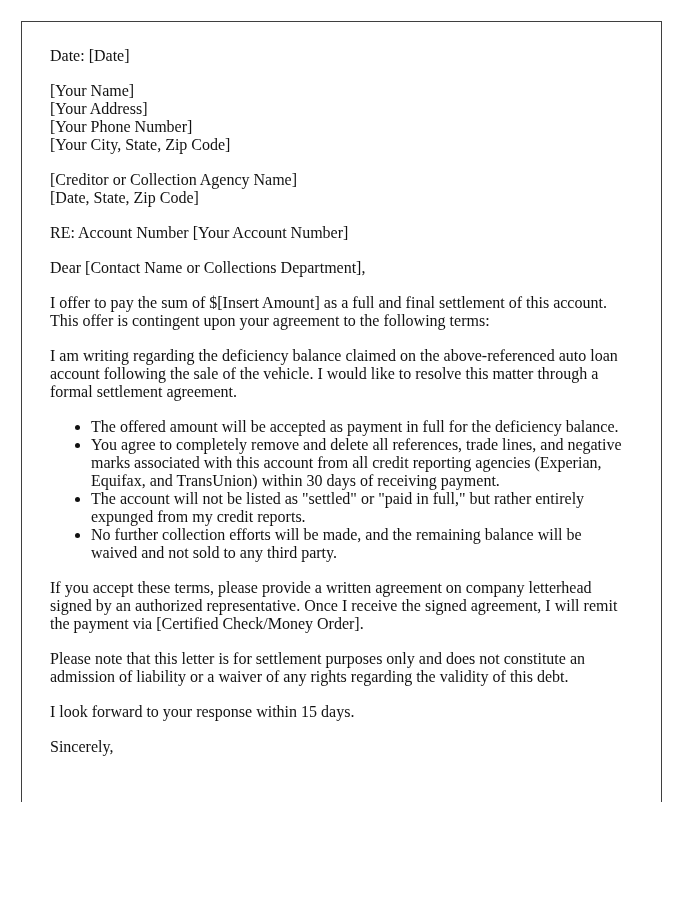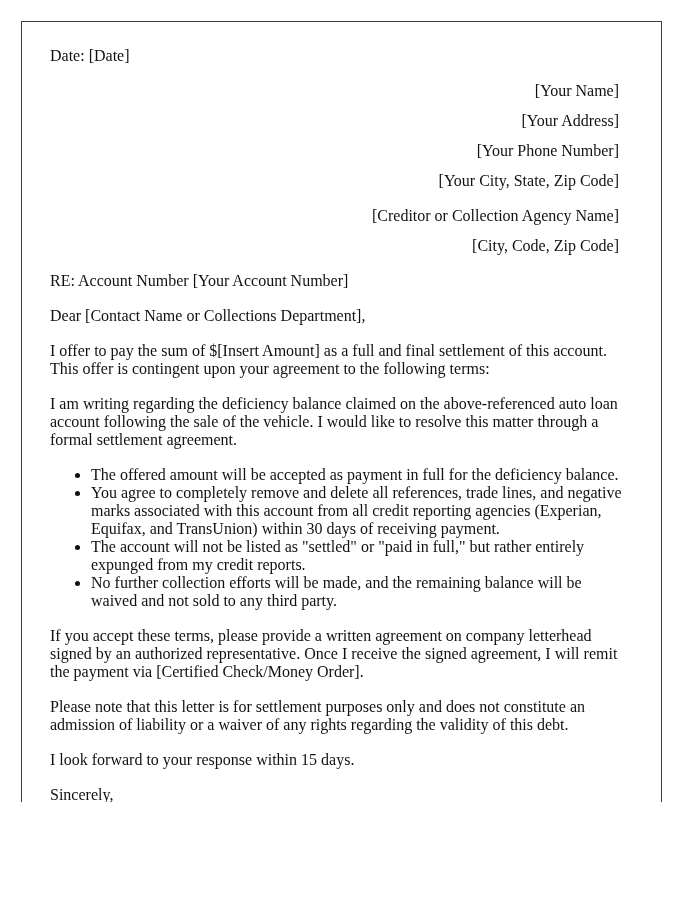--- a/index.html
+++ b/index.html
@@ -29,21 +29,21 @@
     border-bottom: none;
     padding: 25px 30px 0 28px;
     overflow: hidden;
   }
   .letter-page, .letter-page p, .letter-page li, .letter-page div {
     font-size: 16px;
     line-height: 18px;
     color: #111111;
   }
   .block { margin-bottom: 17px; }
-  .address-block div { margin: 12px; text-align: right; }
+  .address-block div { margin: 0; }
   ul.terms-list {
     margin: 17px 0;
     padding-left: 41px;
     list-style-type: disc;
   }
   ul.terms-list li { margin: 0; }
 </style>
 </head>
 <body>
 
@@ -54,21 +54,21 @@
 
     <div class="block address-block">
       <div>[Your Name]</div>
       <div>[Your Address]</div>
       <div>[Your Phone Number]</div>
       <div>[Your City, State, Zip Code]</div>
     </div>
 
     <div class="block address-block">
       <div>[Creditor or Collection Agency Name]</div>
-      <div>[City, Code, Zip Code]</div>
+      <div>[Date, State, Zip Code]</div>
     </div>
 
     <p class="block">RE: Account Number [Your Account Number]</p>
 
     <p class="block">Dear [Contact Name or Collections Department],</p>
 
     <p class="block">I offer to pay the sum of $[Insert Amount] as a full and final settlement of this account. This offer is contingent upon your agreement to the following terms:</p>
 
     <p class="block">I am writing regarding the deficiency balance claimed on the above-referenced auto loan account following the sale of the vehicle. I would like to resolve this matter through a formal settlement agreement.</p>
 

